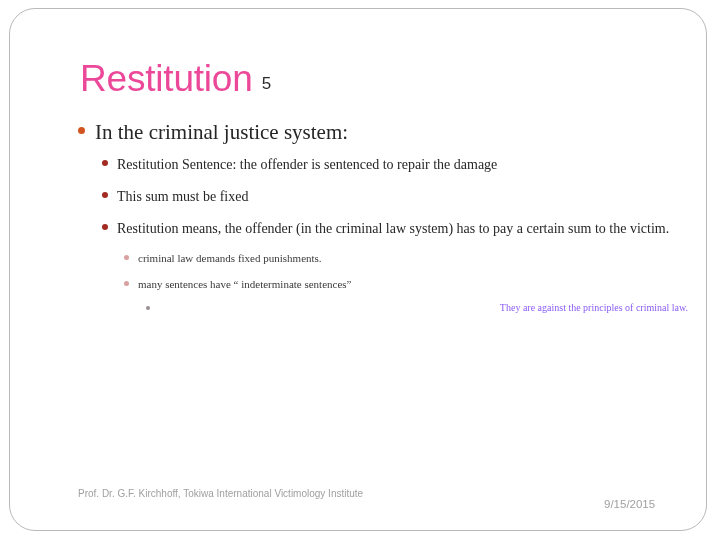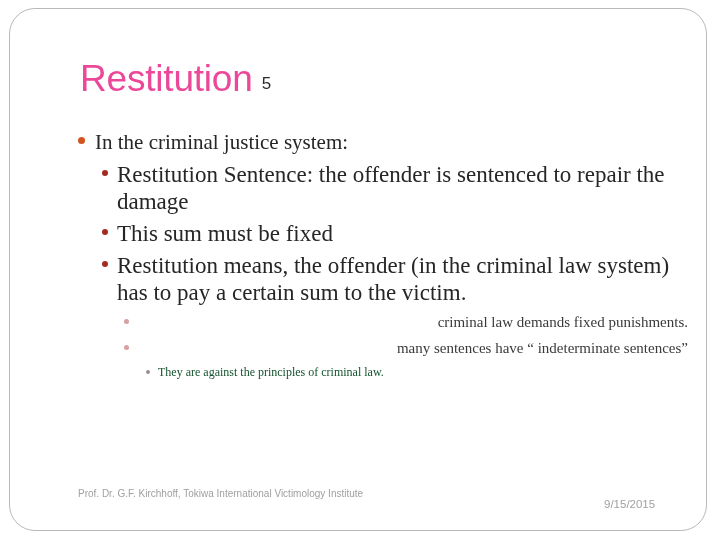--- a/index.html
+++ b/index.html
@@ -54,21 +54,21 @@
     font-weight: 400;
     color: #2b2b2b;
     margin-left: 9px;
     position: relative;
     top: -2px;
   }
 
   .body-block {
     position: absolute;
     left: 78px;
-    top: 128px;
+    top: 118px;
     width: 610px;
   }
 
   .bullet-row {
     display: flex;
     align-items: flex-start;
   }
 
   .bullet-dot {
     flex: 0 0 auto;
@@ -95,50 +95,50 @@
 
   
   .lvl2-group { margin-left: 24px; margin-top: 5px; }
   .lvl2 { margin-bottom: 5px; }
   .lvl2 .bullet-dot {
     width: 6px; height: 6px;
     background: #a32a20;
     margin: 9px 9px 0 0;
   }
   .lvl2 .bullet-text {
-    font-size: 23px;
+    font-size: 14px;
     line-height: 27px;
   }
 
   
   .lvl3-group { margin-left: 22px; margin-top: 4px; }
   .lvl3 { margin-bottom: 4px; }
   .lvl3 .bullet-dot {
     width: 5px; height: 5px;
     background: #d8a0a0;
     margin: 8px 9px 0 0;
   }
   .lvl3 .bullet-text {
-    font-size: 15px;
+    font-size: 11px;
     line-height: 22px;
     color: #3a3a3a;
-    text-align: right;
   }
 
   
   .lvl4-group { margin-left: 22px; margin-top: 3px; }
   .lvl4 .bullet-dot {
     width: 4px; height: 4px;
     background: #9b8e92;
     margin: 7px 8px 0 0;
   }
   .lvl4 .bullet-text {
-    font-size: 12px;
+    font-size: 10px;
     line-height: 18px;
-    color: #14532d;
+    color: #8b5cf6;
+    text-align: right;
   }
 
   .footer-left {
     position: absolute;
     left: 78px;
     top: 486px;
     width: 330px;
     font-family: "Liberation Sans", sans-serif;
     font-size: 10px;
     line-height: 15px;

